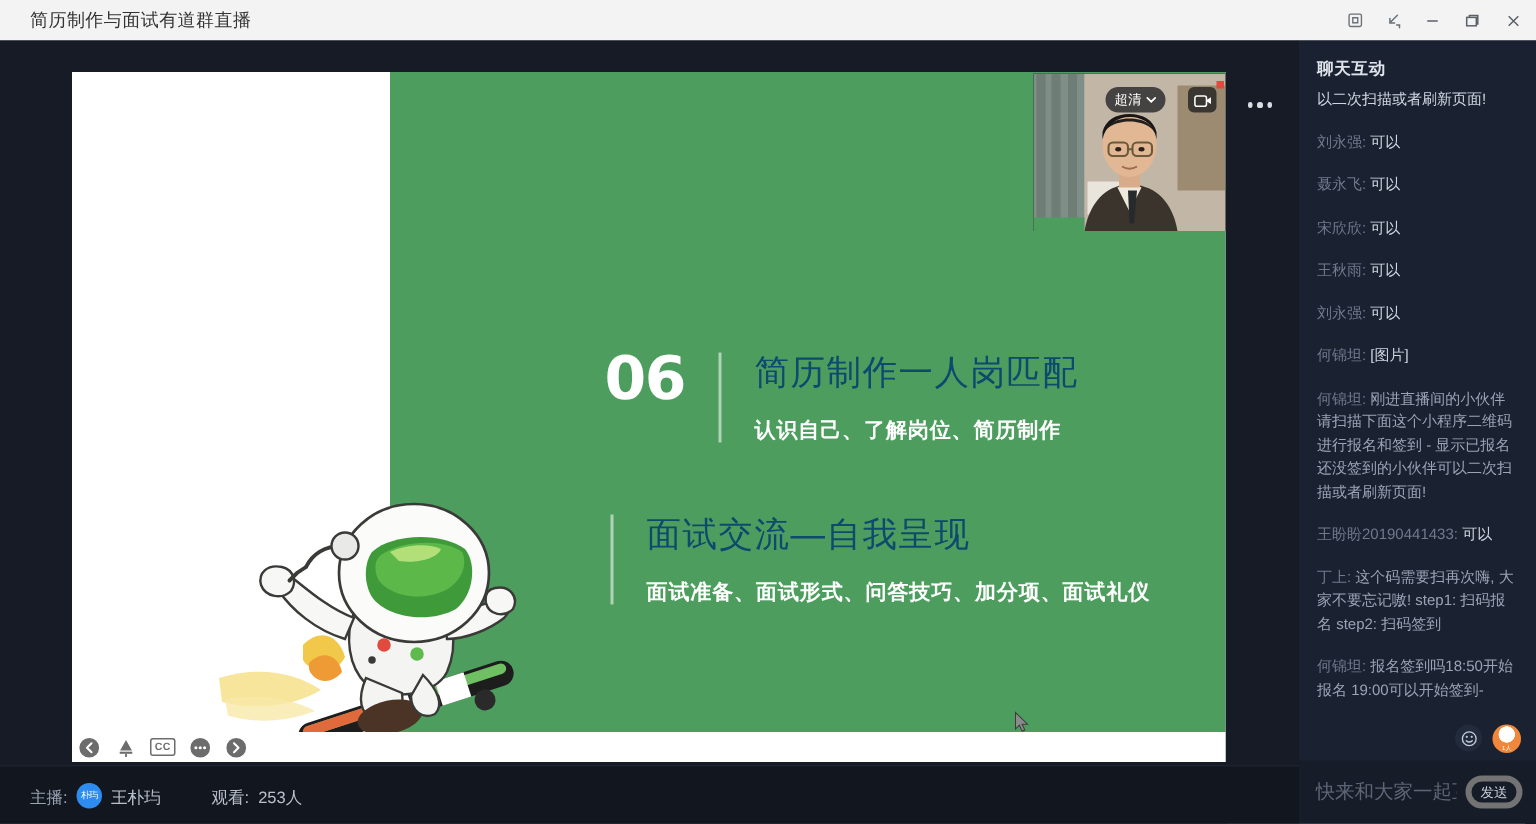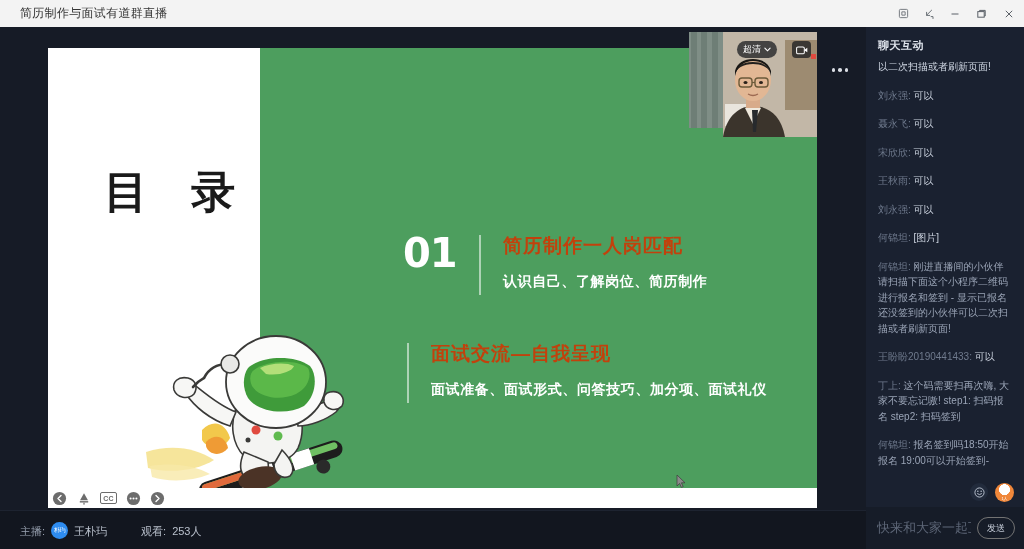--- a/index.html
+++ b/index.html
@@ -56,21 +56,21 @@
 
   
   .item { position: absolute; display: flex; align-items: flex-start; }
   .item .num {
     font-size: 40px; font-weight: 800; color: #ffffff; line-height: 1;
     font-family: "DejaVu Sans", "Liberation Sans", sans-serif; width: 72px;
     letter-spacing: -1px;
   }
   .item .divider { width: 2px; background: rgba(255,255,255,.55); margin: 2px 22px 0 4px; }
   .item .txt .hd {
-    font-size: 19px; font-weight: 700; color: #c2410c; letter-spacing: 1px; white-space: nowrap;
+    font-size: 23px; font-weight: 400; color: #0c4a6e; letter-spacing: 1px; white-space: nowrap;
   }
   .item .txt .sub {
     margin-top: 14px; font-size: 14px; font-weight: 700; color: #ffffff;
     letter-spacing: .6px; white-space: nowrap;
   }
   #item1 { left: 355px; top: 185px; }
   #item1 .divider { height: 60px; }
   #item2 { left: 355px; top: 293px; }
   #item2 .divider { height: 60px; }
 
@@ -83,21 +83,21 @@
   .pc { width: 15px; height: 15px; display: flex; align-items: center; justify-content: center; color: #6c6c6c; }
   .pc svg { display: block; }
   .pc-cc {
     width: 17px; height: 12px; border: 1.6px solid #6c6c6c; border-radius: 2px;
     font-size: 7px; font-weight: 700; color: #6c6c6c; display: flex; align-items: center; justify-content: center;
     letter-spacing: .3px;
   }
 
   
   .pip {
-    position: absolute; left: 689px; top: 5px; width: 128px; height: 105px;
+    position: absolute; left: 689px; top: 22px; width: 128px; height: 105px;
     background: #1c1c20; overflow: hidden;
   }
   .pip-img { position: absolute; inset: 0; }
   .pip-quality {
     position: absolute; left: 48px; top: 9px; height: 17px;
     background: rgba(20,22,28,.72); border-radius: 9px;
     display: flex; align-items: center; gap: 3px; padding: 0 6px;
     font-size: 9px; color: #ffffff;
   }
   .pip-cam {
@@ -166,21 +166,21 @@
   }
   .chat-input-row {
     height: 42px; background: #161c28; display: flex; align-items: center;
     padding: 0 9px 0 11px; gap: 6px;
   }
   .chat-input {
     flex: 1; font-size: 13px; color: #5d6677; background: transparent;
     border: none; outline: none; white-space: nowrap; overflow: hidden;
   }
   .send-btn {
-    width: 38px; height: 22px; border: 1px solid #737373; border-radius: 11px;
+    width: 38px; height: 22px; border: 4px solid #737373; border-radius: 11px;
     color: #cbd2de; font-size: 9px; display: flex; align-items: center; justify-content: center;
     background: transparent;
   }
 </style>
 </head>
 <body>
 
 <div class="app">
 
   <div class="titlebar">
@@ -218,21 +218,20 @@
   </div>
 
   <div class="body-row">
 
     <div class="stage">
 
       <div class="slide-wrap">
         <div class="slide-left"></div>
         <div class="slide-right"></div>
 
-        <div class="mulu">目 录</div>
 
         <svg class="astro" viewBox="0 0 230 190">
 
           <path d="M2 132 C28 124 52 128 70 140 C54 150 28 154 4 148 Z" fill="#f5e08a" opacity=".85"></path>
           <path d="M6 146 C30 142 52 146 66 154 C46 162 24 162 8 157 Z" fill="#f7e9a8" opacity=".8"></path>
           <path d="M58 110 C70 98 82 104 86 118 C80 130 64 130 58 120 Z" fill="#f2c84b"></path>
           <path d="M62 122 C72 112 82 118 84 128 C76 138 64 134 62 126 Z" fill="#ef9b35"></path>
 
           <g transform="rotate(-18 130 150)">
             <rect x="52" y="140" width="150" height="17" rx="8.5" fill="#1d1d1d"></rect>
@@ -265,21 +264,21 @@
           <path d="M84 44 C72 44 64 50 60 58" fill="none" stroke="#3a3a38" stroke-width="2.6" stroke-linecap="round"></path>
           <circle cx="86" cy="44" r="9" fill="#e9e9e7" stroke="#3a3a38" stroke-width="1.6"></circle>
           <path d="M60 58 l-6 4 l-5 5" fill="none" stroke="#3a3a38" stroke-width="2.6" stroke-linecap="round"></path>
 
           <circle cx="112" cy="110" r="4.5" fill="#e04a3f"></circle>
           <circle cx="134" cy="116" r="4.5" fill="#5fba4e"></circle>
           <circle cx="104" cy="120" r="2.5" fill="#3a3a38"></circle>
         </svg>
 
         <div class="item" id="item1">
-          <div class="num">01</div>
+          <div class="num">06</div>
           <div class="divider"></div>
           <div class="txt">
             <div class="hd">简历制作一人岗匹配</div>
             <div class="sub">认识自己、了解岗位、简历制作</div>
           </div>
         </div>
 
         <div class="item" id="item2">
           <div class="divider"></div>
           <div class="txt">

